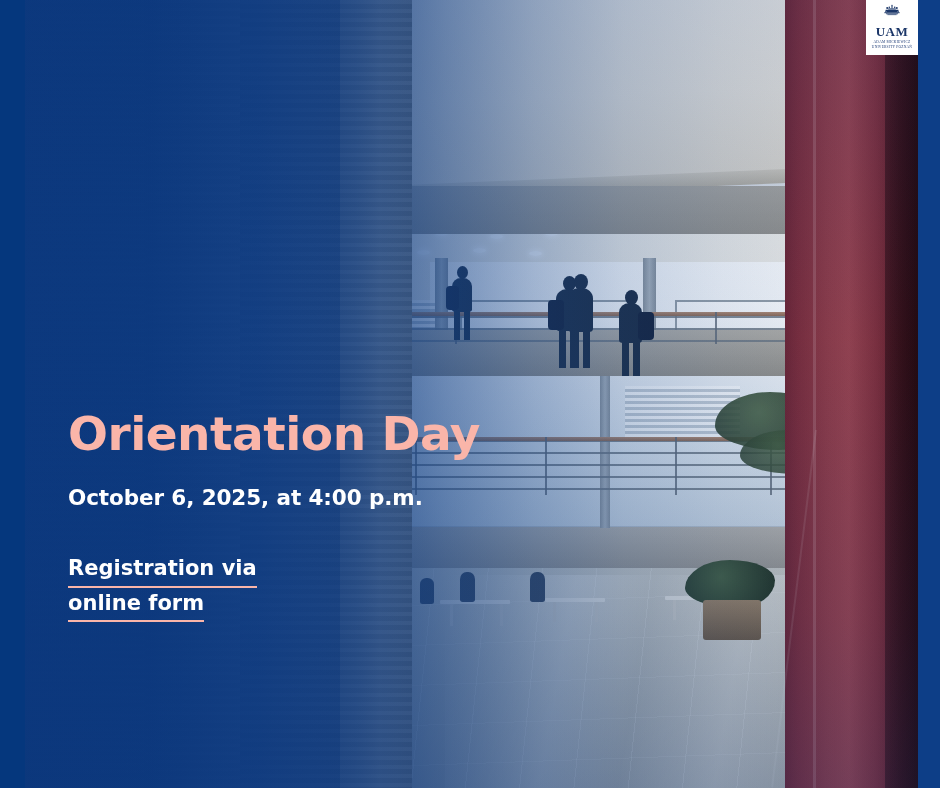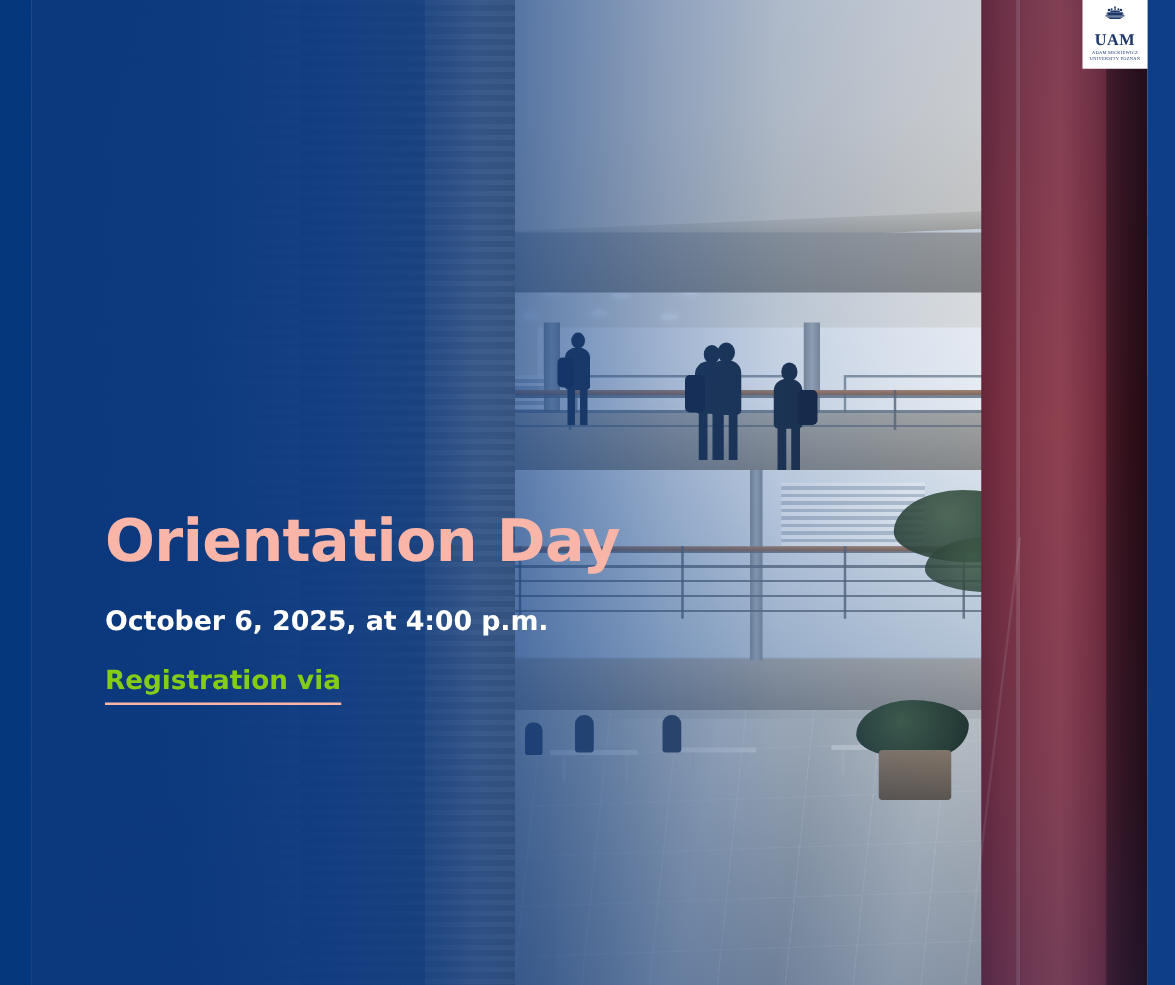--- a/index.html
+++ b/index.html
@@ -401,21 +401,21 @@
     text-align: center;
     letter-spacing: .2px;
     margin-top: 2px;
     text-transform: uppercase;
     width: 48px;
   }
 
   
   .text-block {
     position: absolute;
-    left: 84px;
+    left: 68px;
     top: 410px;
     width: 420px;
     z-index: 12;
   }
   .headline {
     font-family: "DejaVu Sans", sans-serif;
     font-weight: 700;
     font-size: 47px;
     line-height: 1.02;
     letter-spacing: -0.5px;
@@ -436,26 +436,26 @@
     font-family: "DejaVu Sans", sans-serif;
     font-weight: 400;
     font-size: 21.5px;
     line-height: 1.45;
     color: #ffffff;
     margin: 0;
     letter-spacing: -0.1px;
   }
   .reg-link {
     display: block;
-    margin-top: 16px;
+    margin-top: 40px;
     font-family: "DejaVu Sans", sans-serif;
     font-weight: 700;
     font-size: 21px;
     line-height: 1.5;
-    color: #84cc16;
+    color: #ffffff;
     text-decoration: none;
     cursor: pointer;
     width: max-content;
   }
   .reg-link span {
     display: block;
     border-bottom: 2px solid #fab5a9;
     padding-bottom: 1px;
     width: max-content;
   }
@@ -620,16 +620,17 @@
     </svg>
     <div class="logo-uam">UAM</div>
     <div class="logo-sub">Adam Mickiewicz University Poznań</div>
   </div>
 
   <div class="text-block">
     <h1 class="headline">Orientation Day</h1>
     <p class="subline">October 6, 2025, at 4:00 p.m.</p>
     <a class="reg-link" href="#">
       <span>Registration via </span>
+      <span>online form </span>
     </a>
   </div>
 
 </div>
 
 </body></html>

